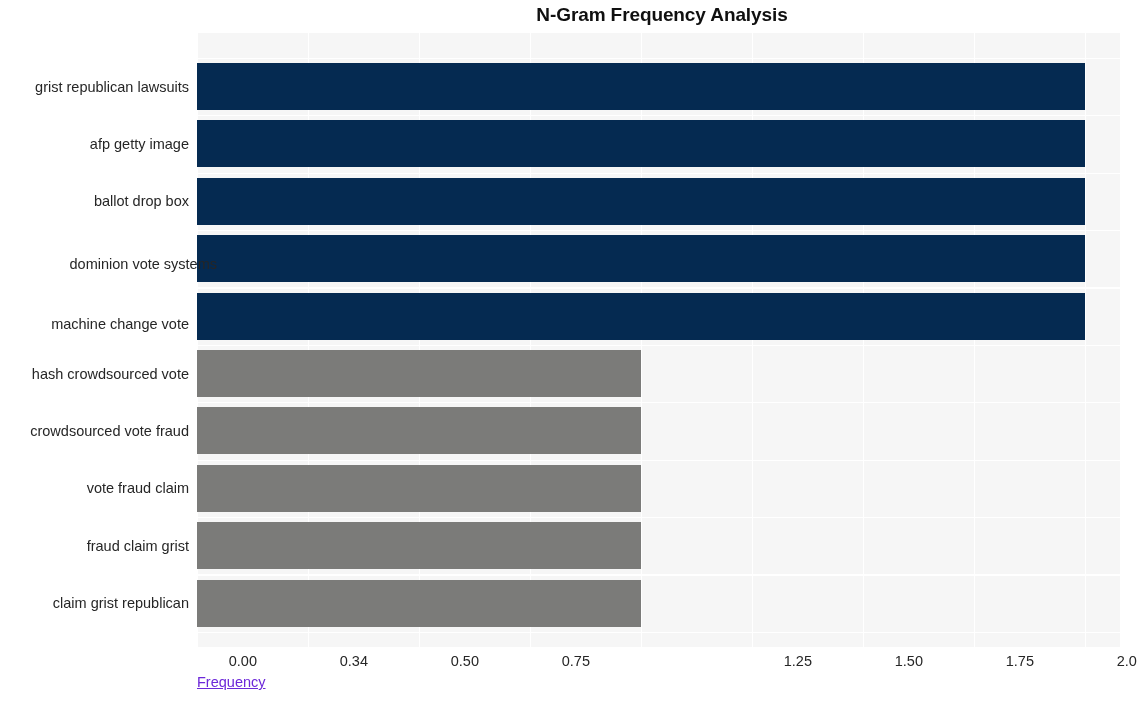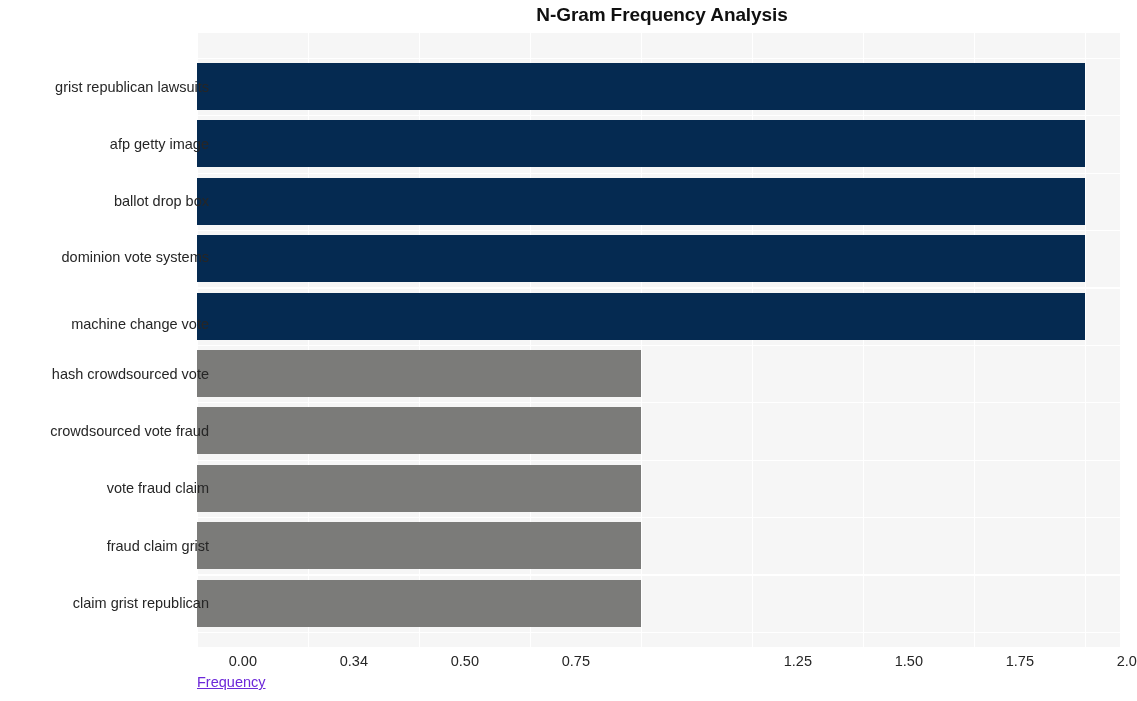--- a/index.html
+++ b/index.html
@@ -84,21 +84,20 @@
     position: absolute;
     left: 0;
     top: 0;
     width: 189px;
     height: 701px;
   }
   #y-tick-layer .ytick {
     left: 0;
     right: auto;
     width: 189px;
-    padding-left: 20px;
   }
 
   
   #x-tick-layer {
     position: absolute;
     left: 0;
     top: 652px;
     width: 1137px;
     height: 24px;
   }
@@ -165,21 +164,21 @@
       <div class="bar" title="vote fraud claim: 1" style="top: 431.8px; width: 444px; background: rgb(123, 123, 121);"></div>
       <div class="bar" title="fraud claim grist: 1" style="top: 489.2px; width: 444px; background: rgb(123, 123, 121);"></div>
       <div class="bar" title="claim grist republican: 1" style="top: 546.6px; width: 444px; background: rgb(123, 123, 121);"></div>
     </div>
 
   <div id="y-tick-layer">
 
   <div class="ytick" style="top: 78.5px;">grist republican lawsuits</div>
       <div class="ytick" style="top: 135.9px;">afp getty image</div>
       <div class="ytick" style="top: 193.3px;">ballot drop box</div>
-      <div class="ytick" style="top: 249px;">dominion vote systems</div>
+      <div class="ytick" style="top: 256px; margin-left: 28px;">dominion vote systems</div>
       <div class="ytick" style="top: 308.1px; margin-top: 8px;">machine change vote</div>
       <div class="ytick" style="top: 365.5px;">hash crowdsourced vote</div>
       <div class="ytick" style="top: 422.9px;">crowdsourced vote fraud</div>
       <div class="ytick" style="top: 480.3px;">vote fraud claim</div>
       <div class="ytick" style="top: 537.7px;">fraud claim grist</div>
       <div class="ytick" style="top: 595.1px;">claim grist republican</div>
     </div>
 
   <div id="x-tick-layer">
 

